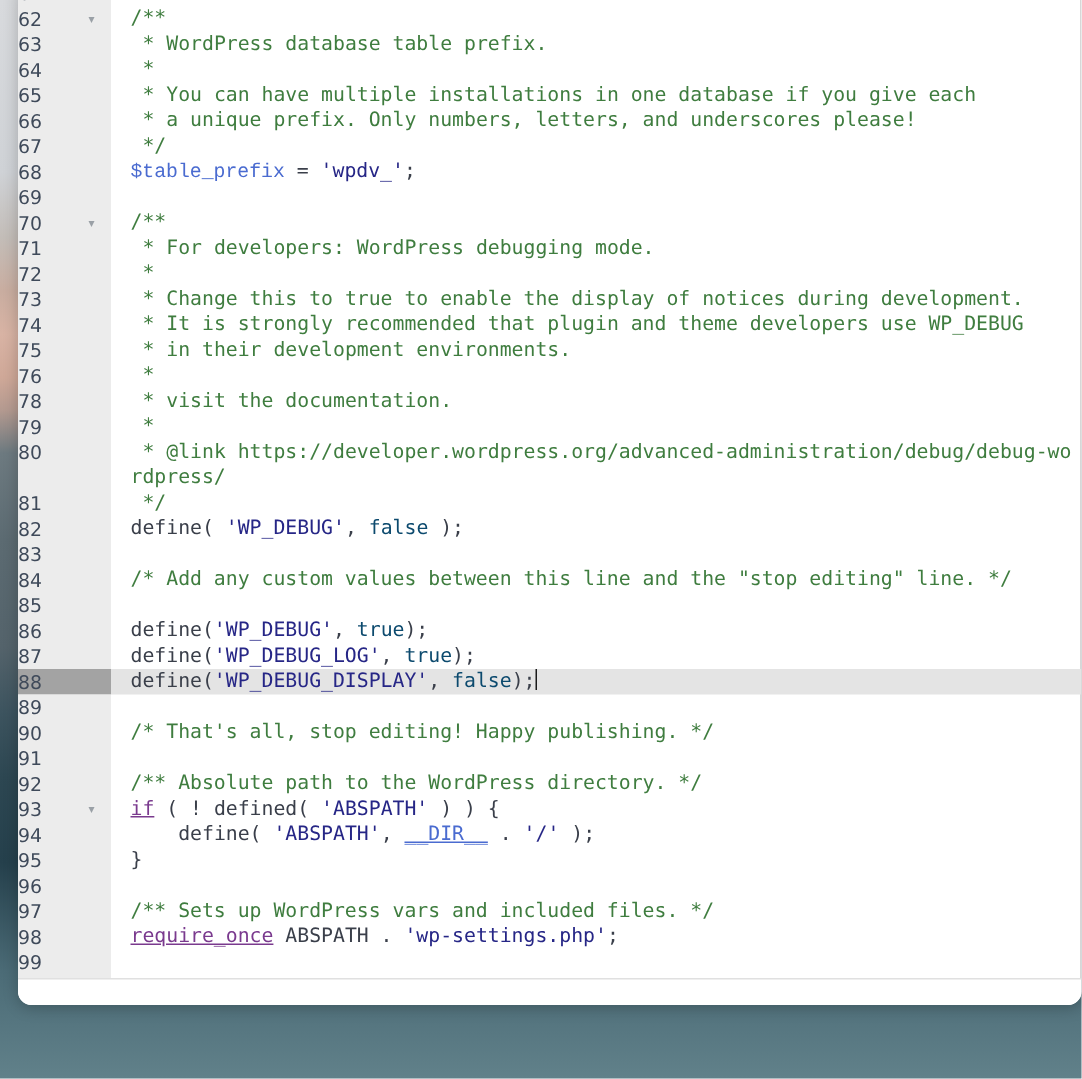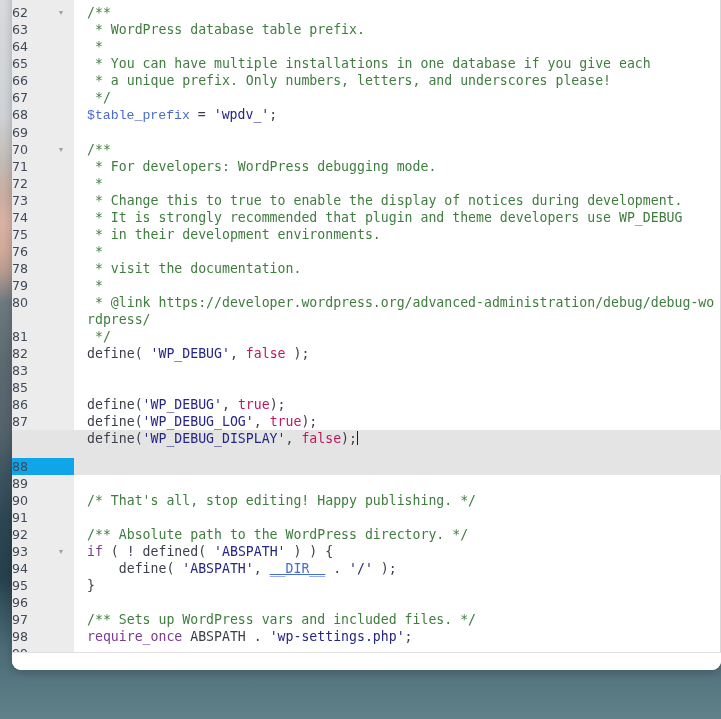--- a/index.html
+++ b/index.html
@@ -69,21 +69,21 @@
   .row {
     position: relative;
     display: flex;
     align-items: flex-start;
     min-height: 17px;
     line-height: 17px;
     font-size: 13.2px;
     white-space: pre;
   }
   .row.active { background: #e4e4e4; }
-  .row.active .gutter { background: #0ea5e9; margin-top: 28px; }
+  .row.active .gutter { background: #a3a3a3; }
 
   .gutter {
     position: relative;
     flex: 0 0 62px;
     width: 62px;
     text-align: left;
     padding-right: 26px;
     color: #3f4a5a;
     font-size: 12.6px;
     font-family: "DejaVu Sans", "Liberation Sans", sans-serif;
@@ -104,22 +104,22 @@
     padding-left: 13px;
     color: #333333;
     white-space: pre-wrap;
     word-break: break-all;
     font-family: "DejaVu Sans Mono", "Liberation Mono", monospace;
   }
 
   
   .cmt   { color: #3f7d3f; }
   .str   { color: #262686; }
-  .kw    { color: #7a3a8e; }
-  .bool  { color: #be185d; }
+  .kw    { color: #7a3a8e; text-decoration: underline; }
+  .bool  { color: #0c4a6e; }
   .var   { color: #4a6bd0; font-family: Liberation Mono, monospace; }
   .const { color: #4a6bd0; text-decoration: underline; }
   .fn    { color: #3a3f4a; }
   .plain { color: #3a3f4a; }
 
   .cursor {
     display: inline-block;
     width: 1px; height: 14px;
     background: #1a1a1a;
     vertical-align: -2px;
@@ -176,20 +176,21 @@
         <div class="row"><div class="gutter">73</div><div class="code"><span class="cmt"> * Change this to true to enable the display of notices during development.</span></div></div>
         <div class="row"><div class="gutter">74</div><div class="code"><span class="cmt"> * It is strongly recommended that plugin and theme developers use WP_DEBUG</span></div></div>
         <div class="row"><div class="gutter">75</div><div class="code"><span class="cmt"> * in their development environments.</span></div></div>
         <div class="row"><div class="gutter">76</div><div class="code"><span class="cmt"> *</span></div></div>
         <div class="row"><div class="gutter">78</div><div class="code"><span class="cmt"> * visit the documentation.</span></div></div>
         <div class="row"><div class="gutter">79</div><div class="code"><span class="cmt"> *</span></div></div>
         <div class="row"><div class="gutter">80</div><div class="code"><span class="cmt"> * @link https://developer.wordpress.org/advanced-administration/debug/debug-wordpress/</span></div></div>
         <div class="row"><div class="gutter">81</div><div class="code"><span class="cmt"> */</span></div></div>
         <div class="row"><div class="gutter">82</div><div class="code"><span class="fn">define( </span><span class="str">'WP_DEBUG'</span><span class="plain">, </span><span class="bool">false</span><span class="plain"> );</span></div></div>
         <div class="row"><div class="gutter">83</div><div class="code"></div></div>
+        <div class="row"><div class="gutter">84</div><div class="code"><span class="cmt">/* Add any custom values between this line and the "stop editing" line. */</span></div></div>
         <div class="row"><div class="gutter">85</div><div class="code"></div></div>
         <div class="row"><div class="gutter">86</div><div class="code"><span class="fn">define(</span><span class="str">'WP_DEBUG'</span><span class="plain">, </span><span class="bool">true</span><span class="plain">);</span></div></div>
         <div class="row"><div class="gutter">87</div><div class="code"><span class="fn">define(</span><span class="str">'WP_DEBUG_LOG'</span><span class="plain">, </span><span class="bool">true</span><span class="plain">);</span></div></div>
         <div class="row active"><div class="gutter">88</div><div class="code"><span class="fn">define(</span><span class="str">'WP_DEBUG_DISPLAY'</span><span class="plain">, </span><span class="bool">false</span><span class="plain">);</span><span class="cursor"></span></div></div>
         <div class="row"><div class="gutter">89</div><div class="code"></div></div>
         <div class="row"><div class="gutter">90</div><div class="code"><span class="cmt">/* That's all, stop editing! Happy publishing. */</span></div></div>
         <div class="row"><div class="gutter">91</div><div class="code"></div></div>
         <div class="row"><div class="gutter">92</div><div class="code"><span class="cmt">/** Absolute path to the WordPress directory. */</span></div></div>
         <div class="row"><div class="gutter">93<span class="fold">▾</span></div><div class="code"><span class="kw">if</span><span class="plain"> ( ! </span><span class="fn">defined</span><span class="plain">( </span><span class="str">'ABSPATH'</span><span class="plain"> ) ) {</span></div></div>
         <div class="row"><div class="gutter">94</div><div class="code"><span class="plain">    </span><span class="fn">define</span><span class="plain">( </span><span class="str">'ABSPATH'</span><span class="plain">, </span><span class="const">__DIR__</span><span class="plain"> . </span><span class="str">'/'</span><span class="plain"> );</span></div></div>

